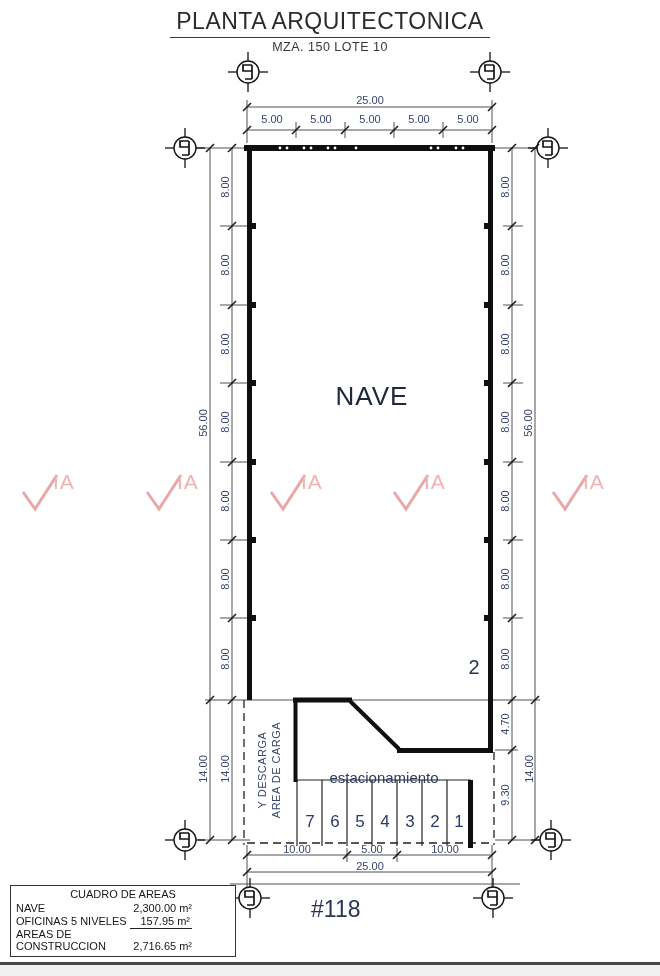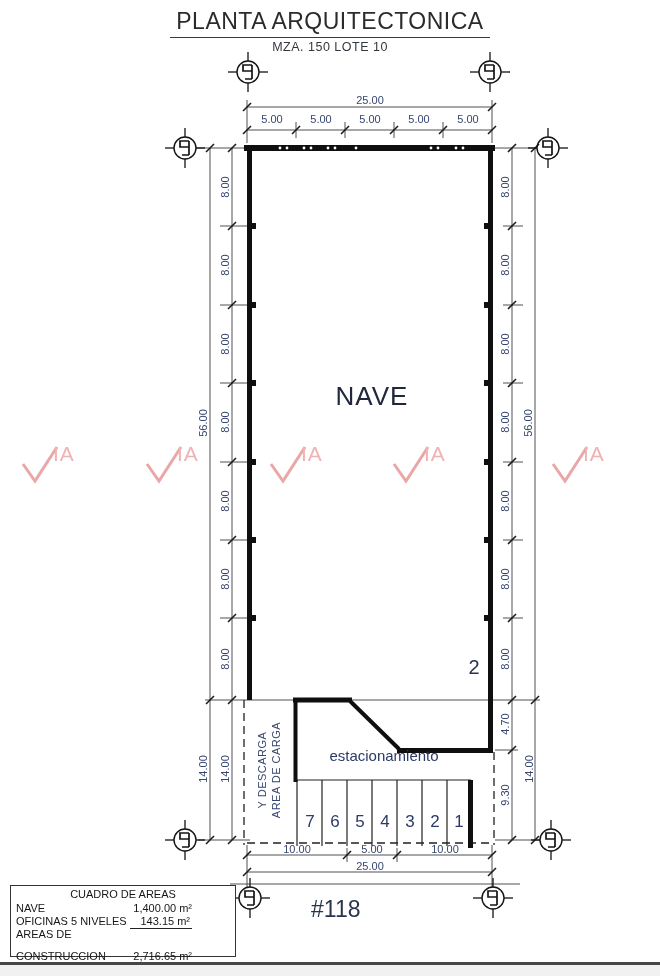--- a/index.html
+++ b/index.html
@@ -11,25 +11,25 @@
         line-height:12px;transform:rotate(-90deg);}
   .title{position:absolute;left:0;top:8px;width:732px;text-align:center;font-size:23px;
          letter-spacing:.5px;color:#2b2b2b;transform:translateX(-36px);}
   .title-inner{display:inline-block;border-bottom:1.6px solid #3a3a3a;padding:0 6px 2px 6px;text-align:right;}
   .subtitle{position:absolute;left:0;top:40px;width:732px;transform:translateX(-36px);
             text-align:center;font-size:12.5px;color:#33383f;letter-spacing:.5px;}
   .nave{position:absolute;left:302px;top:381px;width:140px;text-align:center;font-size:26px;
         letter-spacing:1px;color:#20283c;}
   .lot17{position:absolute;left:444px;top:656px;width:60px;text-align:center;font-size:20px;color:#2a3350;}
   .addr{position:absolute;left:311px;top:896px;width:120px;text-align:left;font-size:23px;color:#2a3350;}
-  .park-label{position:absolute;left:314px;top:747px;width:140px;text-align:center;font-size:15px;color:#2c3a66;}
+  .park-label{position:absolute;left:314px;top:769px;width:140px;text-align:center;font-size:15px;color:#2c3a66;}
   .stall{position:absolute;top:812px;width:24px;text-align:center;font-size:17px;color:#2c3a66;}
   .loadtxt{position:absolute;left:194px;top:756px;width:150px;height:28px;transform:rotate(-90deg);
            font-size:11px;line-height:14px;text-align:center;color:#37466f;letter-spacing:.5px;white-space:nowrap;}
-  .wm{position:absolute;top:444px;width:66px;height:42px;}
+  .wm{position:absolute;top:472px;width:66px;height:42px;}
   .wm span{position:absolute;left:33px;top:-2px;font-size:21px;color:#f0b3b3;letter-spacing:1px;}
   .areas{position:absolute;left:10px;top:885px;width:224px;height:70px;border:1.6px solid #333;
          background:#fff;font-size:11px;color:#161616;}
   .areas .t{ text-align:center;margin-top:2px;font-size:11px;}
   .arow{position:absolute;left:5px;width:212px;height:12px;}
   .arow .lab{position:absolute;left:0;top:0;}
   .arow .val{position:absolute;right:36px;top:0;text-align:right;}
   .uval{border-bottom:1.2px solid #222;padding:0 2px 1px 10px;}
   .botline{position:absolute;left:0;top:962px;width:660px;height:2.5px;background:#474747;}
   .botband{position:absolute;left:0;top:964.5px;width:660px;height:11.5px;background:#f1f1f1;}
@@ -289,30 +289,30 @@
   <div class="stall" style="left:373px">4</div>
   <div class="stall" style="left:398px">3</div>
   <div class="stall" style="left:423px">2</div>
   <div class="stall" style="left:447px">1</div>
   <div class="addr">#118</div>
 
   <div class="areas">
     <div class="t">CUADRO DE AREAS</div>
     <div class="arow" style="top:16px">
       <span class="lab">NAVE</span>
-      <span class="val">1,400.00 m²</span>
+      <span class="val">2,300.00 m²</span>
     </div>
     <div class="arow" style="top:29px">
       <span class="lab">OFICINAS 5 NIVELES</span>
-      <span class="val uval">143.15 m²</span>
+      <span class="val uval">157.95 m²</span>
     </div>
     <div class="arow" style="top:42px">
       <span class="lab">AREAS DE</span>
     </div>
-    <div class="arow" style="top:64px">
+    <div class="arow" style="top:54px">
       <span class="lab">CONSTRUCCION</span>
       <span class="val">2,716.65 m²</span>
     </div>
   </div>
 
   <div class="botline"></div>
   <div class="botband"></div>
 
 </div>
 

